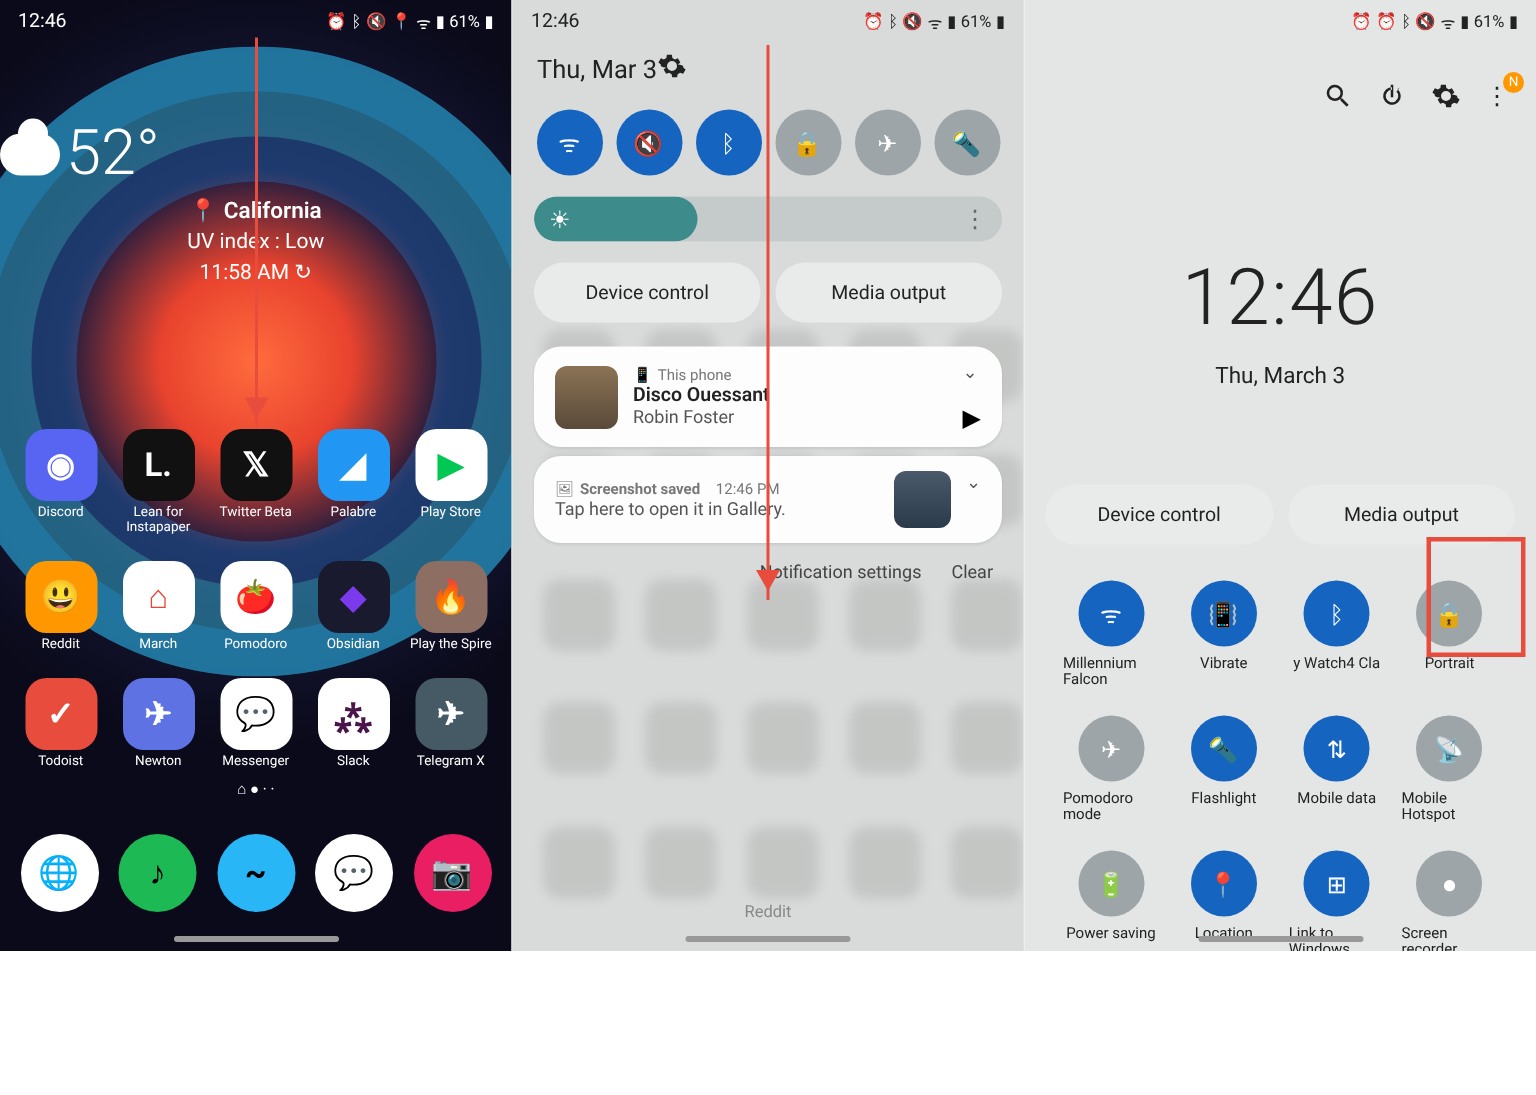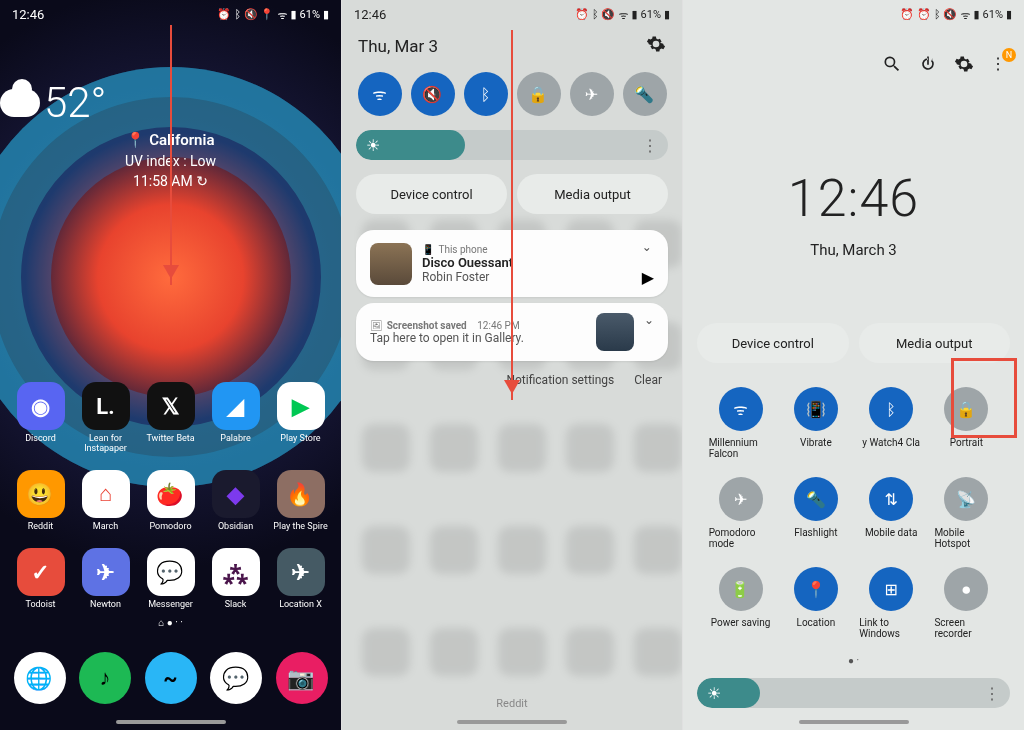--- a/index.html
+++ b/index.html
@@ -1,17 +1,17 @@
 <!DOCTYPE html>
 <html><head>
 <meta charset="utf-8">
 <style>
   * { box-sizing: border-box; margin: 0; padding: 0; font-family: -apple-system, Roboto, sans-serif; }
   body { width: 1024px; height: 730px; display: flex; background: #fff; overflow: hidden; }
-  .panel { position: relative; height: 730px; overflow: hidden; }
+  .panel { position: relative; height: 634px; overflow: hidden; }
   .p1 { width: 341px; }
   .p2 { width: 341px; border-left: 1px solid #e0e0e0; }
   .p3 { width: 342px; border-left: 1px solid #e0e0e0; }
 
   
   .home-bg { position: absolute; inset: 0; background:
     radial-gradient(circle at 50% 38%, #ff6b3d 0%, #e8432e 15%, #1a1a3e 30%, #0a0a1a 60%),
     linear-gradient(#0a0a1a 0%, #1a2e4a 50%, #0a0a1a 100%); }
   .rainbow { position:absolute; left:50%; top:38%; width:420px; height:420px; transform:translate(-50%,-50%); border-radius:50%;
     background: conic-gradient(from 180deg, transparent, transparent);
@@ -39,21 +39,21 @@
   .dots1 { position:absolute; bottom:102px; left:0; right:0; text-align:center; color:#fff; font-size:10px; z-index:5;}
   .dock { position:absolute; bottom:26px; left:0; right:0; display:flex; justify-content:space-evenly; z-index:5;}
   .dock .app-icon { width:52px; height:52px; border-radius:50%;}
   .navbar { position:absolute; bottom:6px; left:50%; transform:translateX(-50%); width:110px; height:4px; background:#999; border-radius:2px; z-index:5;}
 
   
   .blur-bg { position:absolute; inset:0; background:#d8dbd9; }
   .blurred-icons { position:absolute; top:200px; left:0; right:0; bottom:0; display:grid; grid-template-columns:repeat(5,1fr); padding:20px; gap:20px; opacity:0.15; filter:blur(4px);}
   .blurred-icons div { width:48px; height:48px; background:#555; border-radius:12px;}
   .p2-content, .p3-content { position:relative; z-index:5; padding: 0; }
-  .date-row { display:flex; justify-content:space-between; align-items:center; padding:6px 16px 10px; font-size:17px; color:#222;}
+  .date-row { display:flex; justify-content:flex-start; align-items:center; padding:6px 16px 10px; font-size:17px; color:#222;}
   .gear { width:20px; height:20px; }
   .qs-row { display:flex; justify-content:space-around; padding:4px 14px; gap:6px;}
   .qs-tile { width:44px; height:44px; border-radius:50%; display:flex; align-items:center; justify-content:center; }
   .qs-on { background:#1565c0; color:#fff;}
   .qs-off { background:#9ea5a8; color:#fff;}
   .brightness { margin:10px 14px; height:30px; background:#c5cbca; border-radius:15px; position:relative; overflow:hidden;}
   .brightness-fill { position:absolute; left:0; top:0; bottom:0; width:35%; background:#3d8b8b; border-radius:15px; display:flex; align-items:center; padding-left:10px; color:#fff;}
   .brightness-dots { position:absolute; right:10px; top:50%; transform:translateY(-50%); color:#666;}
   .ctrl-row { display:flex; gap:10px; padding:4px 14px 10px;}
   .ctrl-btn { flex:1; height:40px; background:#e8ebe9; border-radius:20px; display:flex; align-items:center; justify-content:center; font-size:13px; color:#222;}
@@ -172,21 +172,21 @@
       <div class="app">
         <div class="app-icon" style="background:#fff;color:#e91e63">💬</div>
         <div class="app-label">Messenger</div>
       </div>
       <div class="app">
         <div class="app-icon" style="background:#fff;color:#4a154b">⁂</div>
         <div class="app-label">Slack</div>
       </div>
       <div class="app">
         <div class="app-icon" style="background:#455a64;color:#fff">✈</div>
-        <div class="app-label">Location X</div>
+        <div class="app-label">Telegram X</div>
       </div>
     </div>
   <div class="dots1">⌂ ● · ·</div>
   <div class="dock" id="dock">
       <div class="app">
         <div class="app-icon" style="background:#fff">🌐</div>
       </div>
       <div class="app">
         <div class="app-icon" style="background:#1db954">♪</div>
       </div>

